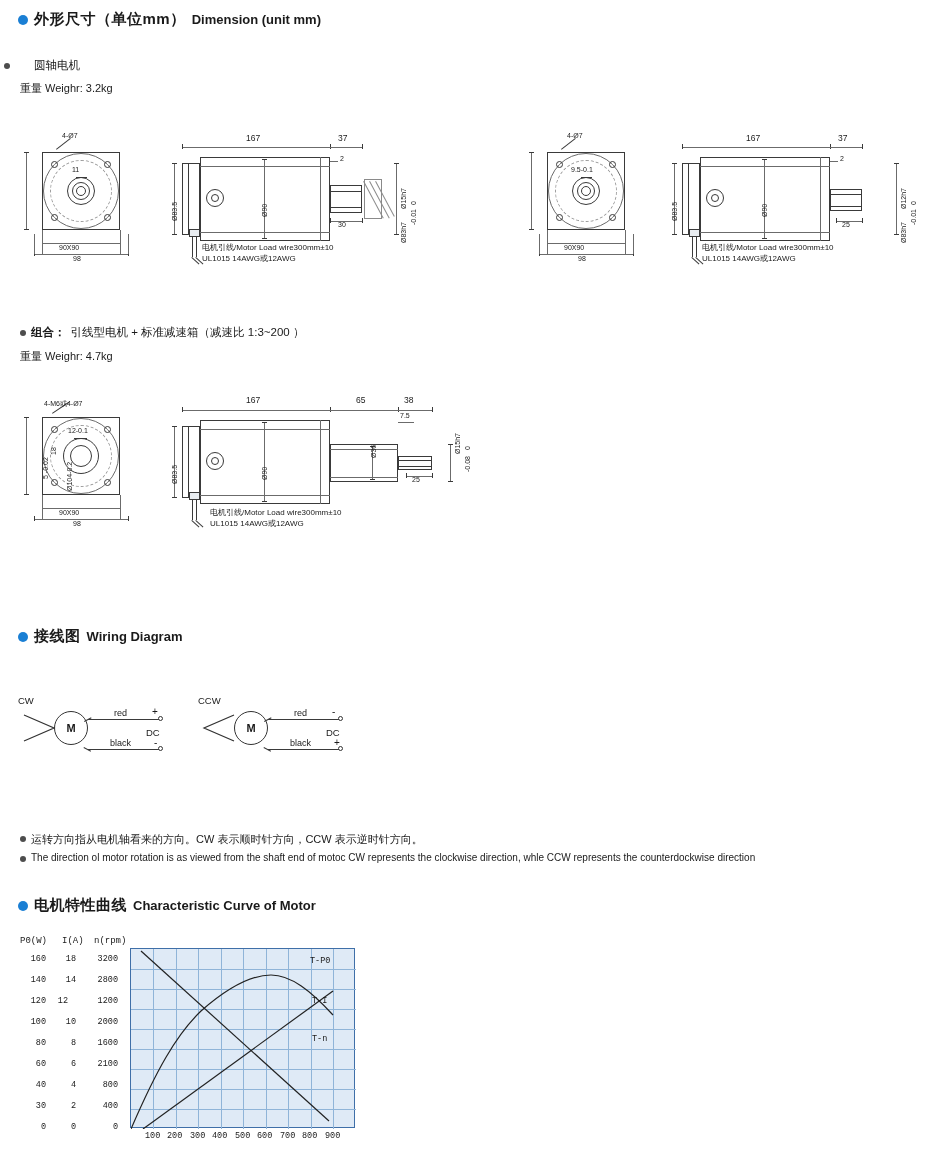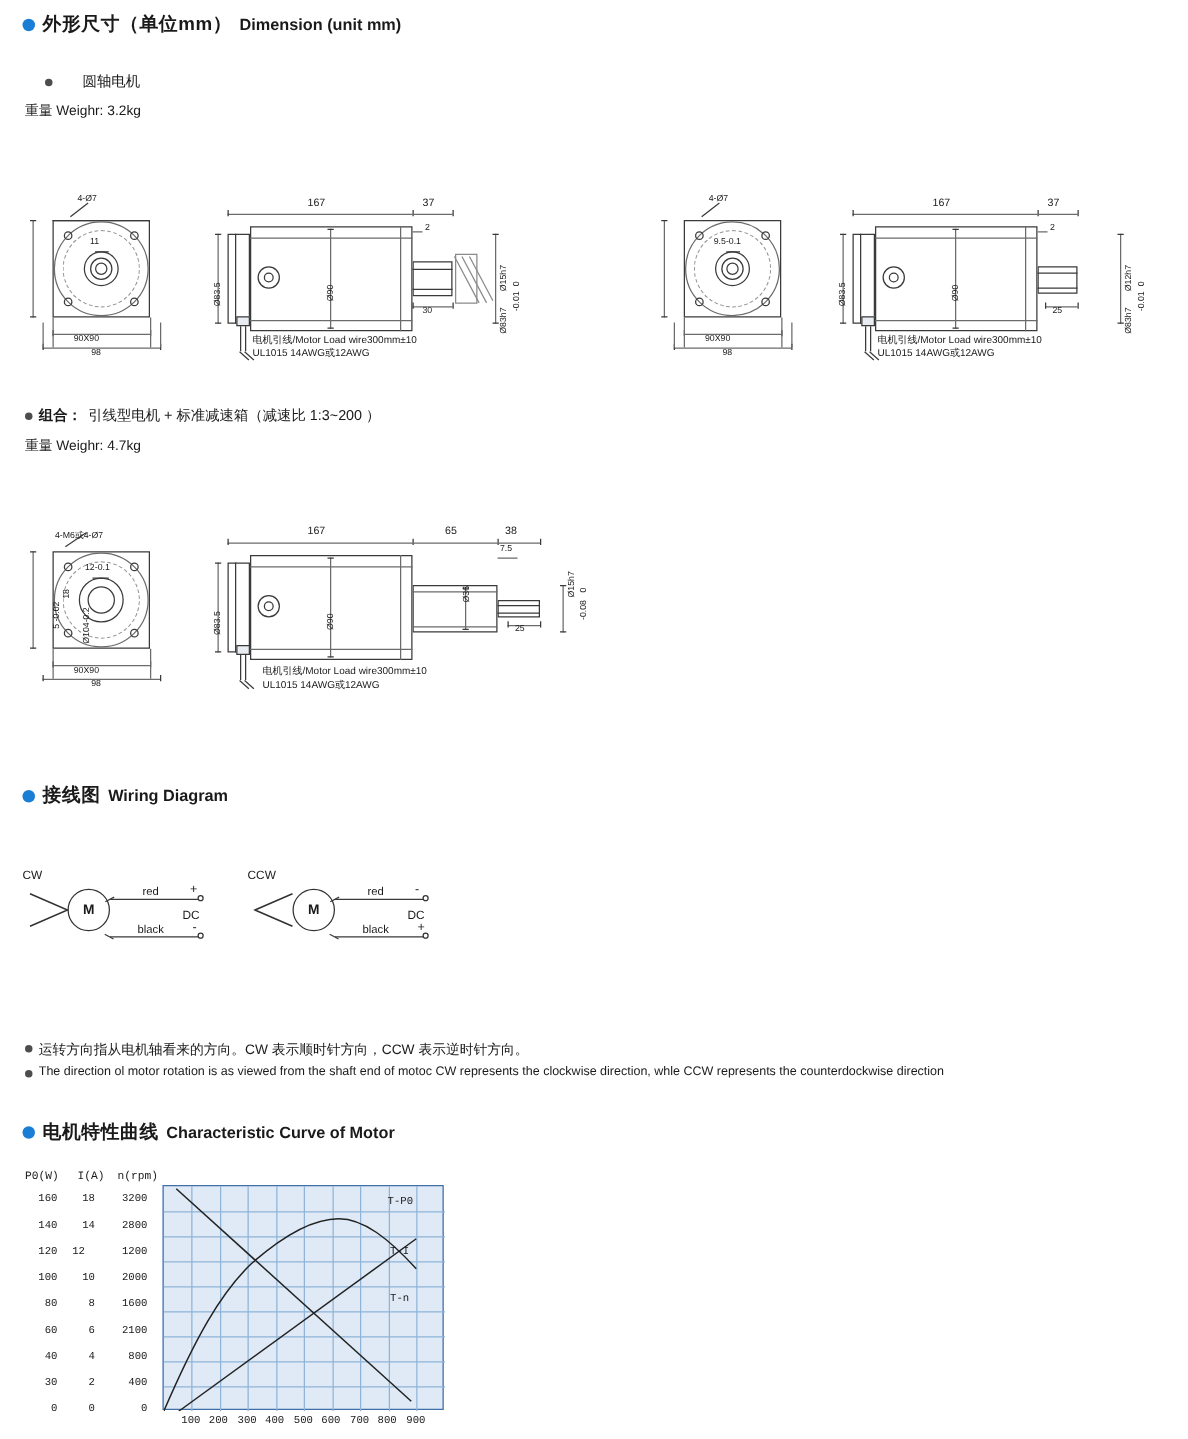--- a/index.html
+++ b/index.html
@@ -24,21 +24,21 @@
   .sec-head .t-en { font-size:13px; font-weight:bold; }
 
   .sub-head { position:absolute; display:flex; align-items:center; gap:5px; font-size:11.5px; }
   .sub-head .dot {
     width:6px; height:6px; border-radius:50%; background:#4d4d4d; display:inline-block; flex:0 0 auto;
   }
   .sub-head .bold { font-weight:bold; }
   .weight { position:absolute; font-size:11px; }
 
   
-  .dw { position:absolute;margin-top:24px; }
+  .dw { position:absolute; }
   .ln { position:absolute; background:#3a3a3a; }
   .h { height:1px; }
   .v { width:1px; }
   .thin { background:#6b6b6b; }
   .rect { position:absolute; border:1px solid #3a3a3a; }
   .circ { position:absolute; border:1px solid #3a3a3a; border-radius:50%; }
   .circ2 { position:absolute; border:1px solid #6b6b6b; border-radius:50%; }
   .fillg { background:#e9edf1; }
   .fillw { background:#fff; }
   .lbl-s { position:absolute; font-size:7px; color:#1a1a1a; white-space:nowrap; }
@@ -83,21 +83,21 @@
 <body>
 
 <div class="page">
 
   <div class="sec-head" style="left:18px; top:10px;">
     <span class="bullet"></span>
     <span class="t-cn">外形尺寸（单位mm）</span>
     <span class="t-en">Dimension (unit mm)</span>
   </div>
 
-  <div class="sub-head" style="left:36px; top:58px;gap:24px;">
+  <div class="sub-head" style="left:4px; top:58px;gap:24px;">
     <span class="dot"></span>
     <span>圆轴电机</span>
   </div>
   <div class="weight" style="left:20px; top:81px;">重量 Weighr: 3.2kg</div>
 
   <div class="dw" style="left:10px; top:130px; width:145px; height:145px;">
 
     <div class="rect fillw" style="left:32px; top:22px; width:78px; height:78px;"></div>
 
     <div class="ln h" style="left:32px; top:22px; width:78px;"></div>

